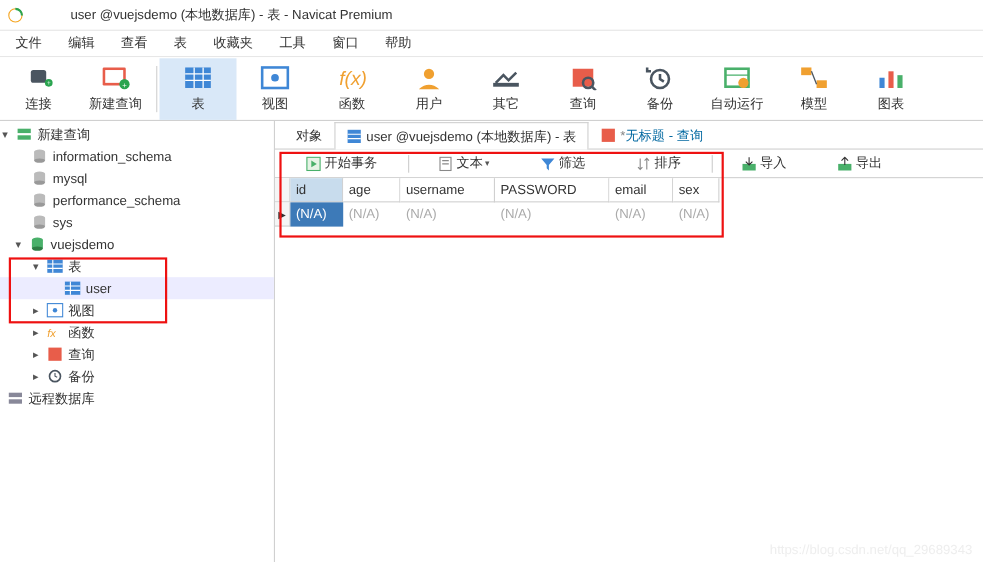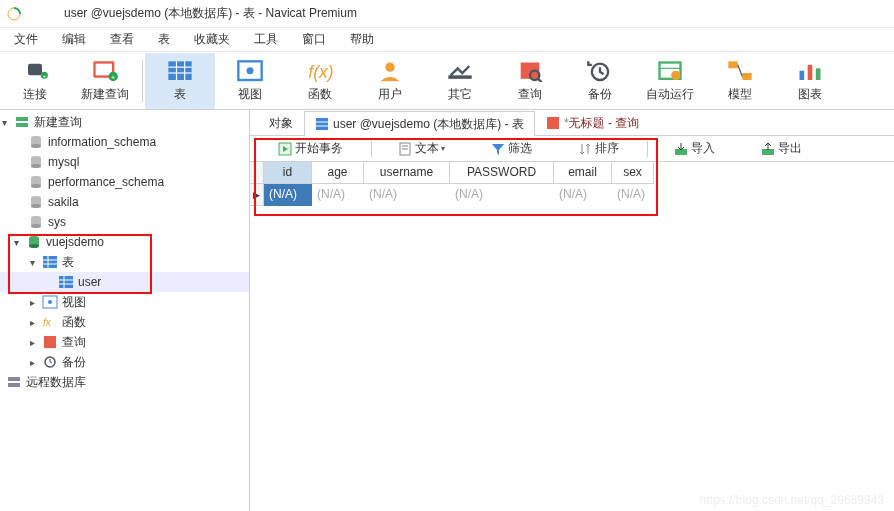--- a/index.html
+++ b/index.html
@@ -26,21 +26,21 @@
 .tab { display: flex; align-items: center; padding: 4px 10px; font-size: 12px; border: 1px solid transparent; border-bottom: none; height: 25px; }
 .tab.active { border-color: #d0d0d0; background: #fff; margin-bottom: -1px; }
 .tab-icon { width: 14px; height: 14px; margin-right: 4px; }
 .table-toolbar { height: 26px; display: flex; align-items: center; padding: 0 6px; border-bottom: 1px solid #d0d0d0; }
 .tt-btn { display: flex; align-items: center; padding: 2px 22px; font-size: 12px; margin-right: 2px; }
 .tt-icon { width: 14px; height: 14px; margin-right: 3px; }
 .tt-sep { width: 1px; height: 16px; background: #ccc; margin: 0 4px; }
 .down-caret { font-size: 8px; color: #555; margin-left: 2px; }
 .data-table { display: flex; flex-direction: column; }
 .th-row, .td-row { display: flex; height: 22px; align-items: stretch; }
-.th-cell { border-right: 1px solid #d0d0d0; border-bottom: 1px solid #d0d0d0; padding: 3px 5px; font-size: 12px; background: #fff; text-align: center; }
+.th-cell { border-right: 1px solid #d0d0d0; border-bottom: 1px solid #d0d0d0; padding: 3px 5px; font-size: 12px; background: #fff; text-align: left; }
 .th-cell.selected { background: #c8dced; }
 .row-head { width: 14px; border-right: 1px solid #d0d0d0; border-bottom: 1px solid #d0d0d0; background: #f5f5f5; display: flex; align-items: center; justify-content: center;}
 .td-cell { border-right: 1px solid transparent; padding: 3px 5px; font-size: 12px; color: #aaa; }
 .td-cell.selected { background: #3d7ab8; color: #fff; }
 .red-box { position: absolute; border: 2px solid #e11; pointer-events: none; }
 .red-box-1 { left: 254px; top: 138px; width: 404px; height: 78px; }
 .red-box-2 { left: 8px; top: 234px; width: 144px; height: 60px; }
 .watermark { position: absolute; right: 10px; bottom: 4px; color: #eee; font-size: 12px; }
 svg { display: block; }
 </style>
@@ -234,30 +234,20 @@
         <span class="tree-label">performance_schema</span>
       </div>
     <div class="tree-row" style="padding-left:28px">
         <span class="db-icon">
           <svg viewBox="0 0 16 16">
             <ellipse cx="8" cy="4" rx="5" ry="2" fill="#bbb"></ellipse>
             <rect x="3" y="4" width="10" height="8" fill="#bbb"></rect>
             <ellipse cx="8" cy="12" rx="5" ry="2" fill="#999"></ellipse>
           </svg>
         </span>
-        <span class="tree-label">sakila</span>
-      </div>
-    <div class="tree-row" style="padding-left:28px">
-        <span class="db-icon">
-          <svg viewBox="0 0 16 16">
-            <ellipse cx="8" cy="4" rx="5" ry="2" fill="#bbb"></ellipse>
-            <rect x="3" y="4" width="10" height="8" fill="#bbb"></rect>
-            <ellipse cx="8" cy="12" rx="5" ry="2" fill="#999"></ellipse>
-          </svg>
-        </span>
         <span class="tree-label">sys</span>
       </div>
     <div class="tree-row" style="padding-left:14px">
         <span class="arrow">▾</span>
         <span class="db-icon">
           <svg viewBox="0 0 16 16">
             <ellipse cx="8" cy="4" rx="5" ry="2" fill="#49b06a"></ellipse>
             <rect x="3" y="4" width="10" height="8" fill="#49b06a"></rect>
             <ellipse cx="8" cy="12" rx="5" ry="2" fill="#2e7d45"></ellipse>
           </svg>
@@ -351,21 +341,21 @@
           </span>
         <span>user @vuejsdemo (本地数据库) - 表</span>
       </div>
       <div class="tab">
         <span class="tab-icon">
             <svg viewBox="0 0 14 14">
               <rect x="1" y="1" width="12" height="12" fill="#e85d4a"></rect>
             </svg>
           </span>
         <span style="color:#888">*</span>
-        <span style="color:#7f1d1d">无标题 - 查询</span>
+        <span style="color:#0369a1">无标题 - 查询</span>
       </div>
     </div>
 
     <div class="table-toolbar">
       <div class="tt-btn">
           <span class="tt-icon">
             <svg viewBox="0 0 14 14">
               <rect x="1" y="1" width="12" height="12" fill="#e6f3e6" stroke="#49b06a"></rect>
               <polygon points="5,4 10,7 5,10" fill="#49b06a"></polygon>
             </svg>

